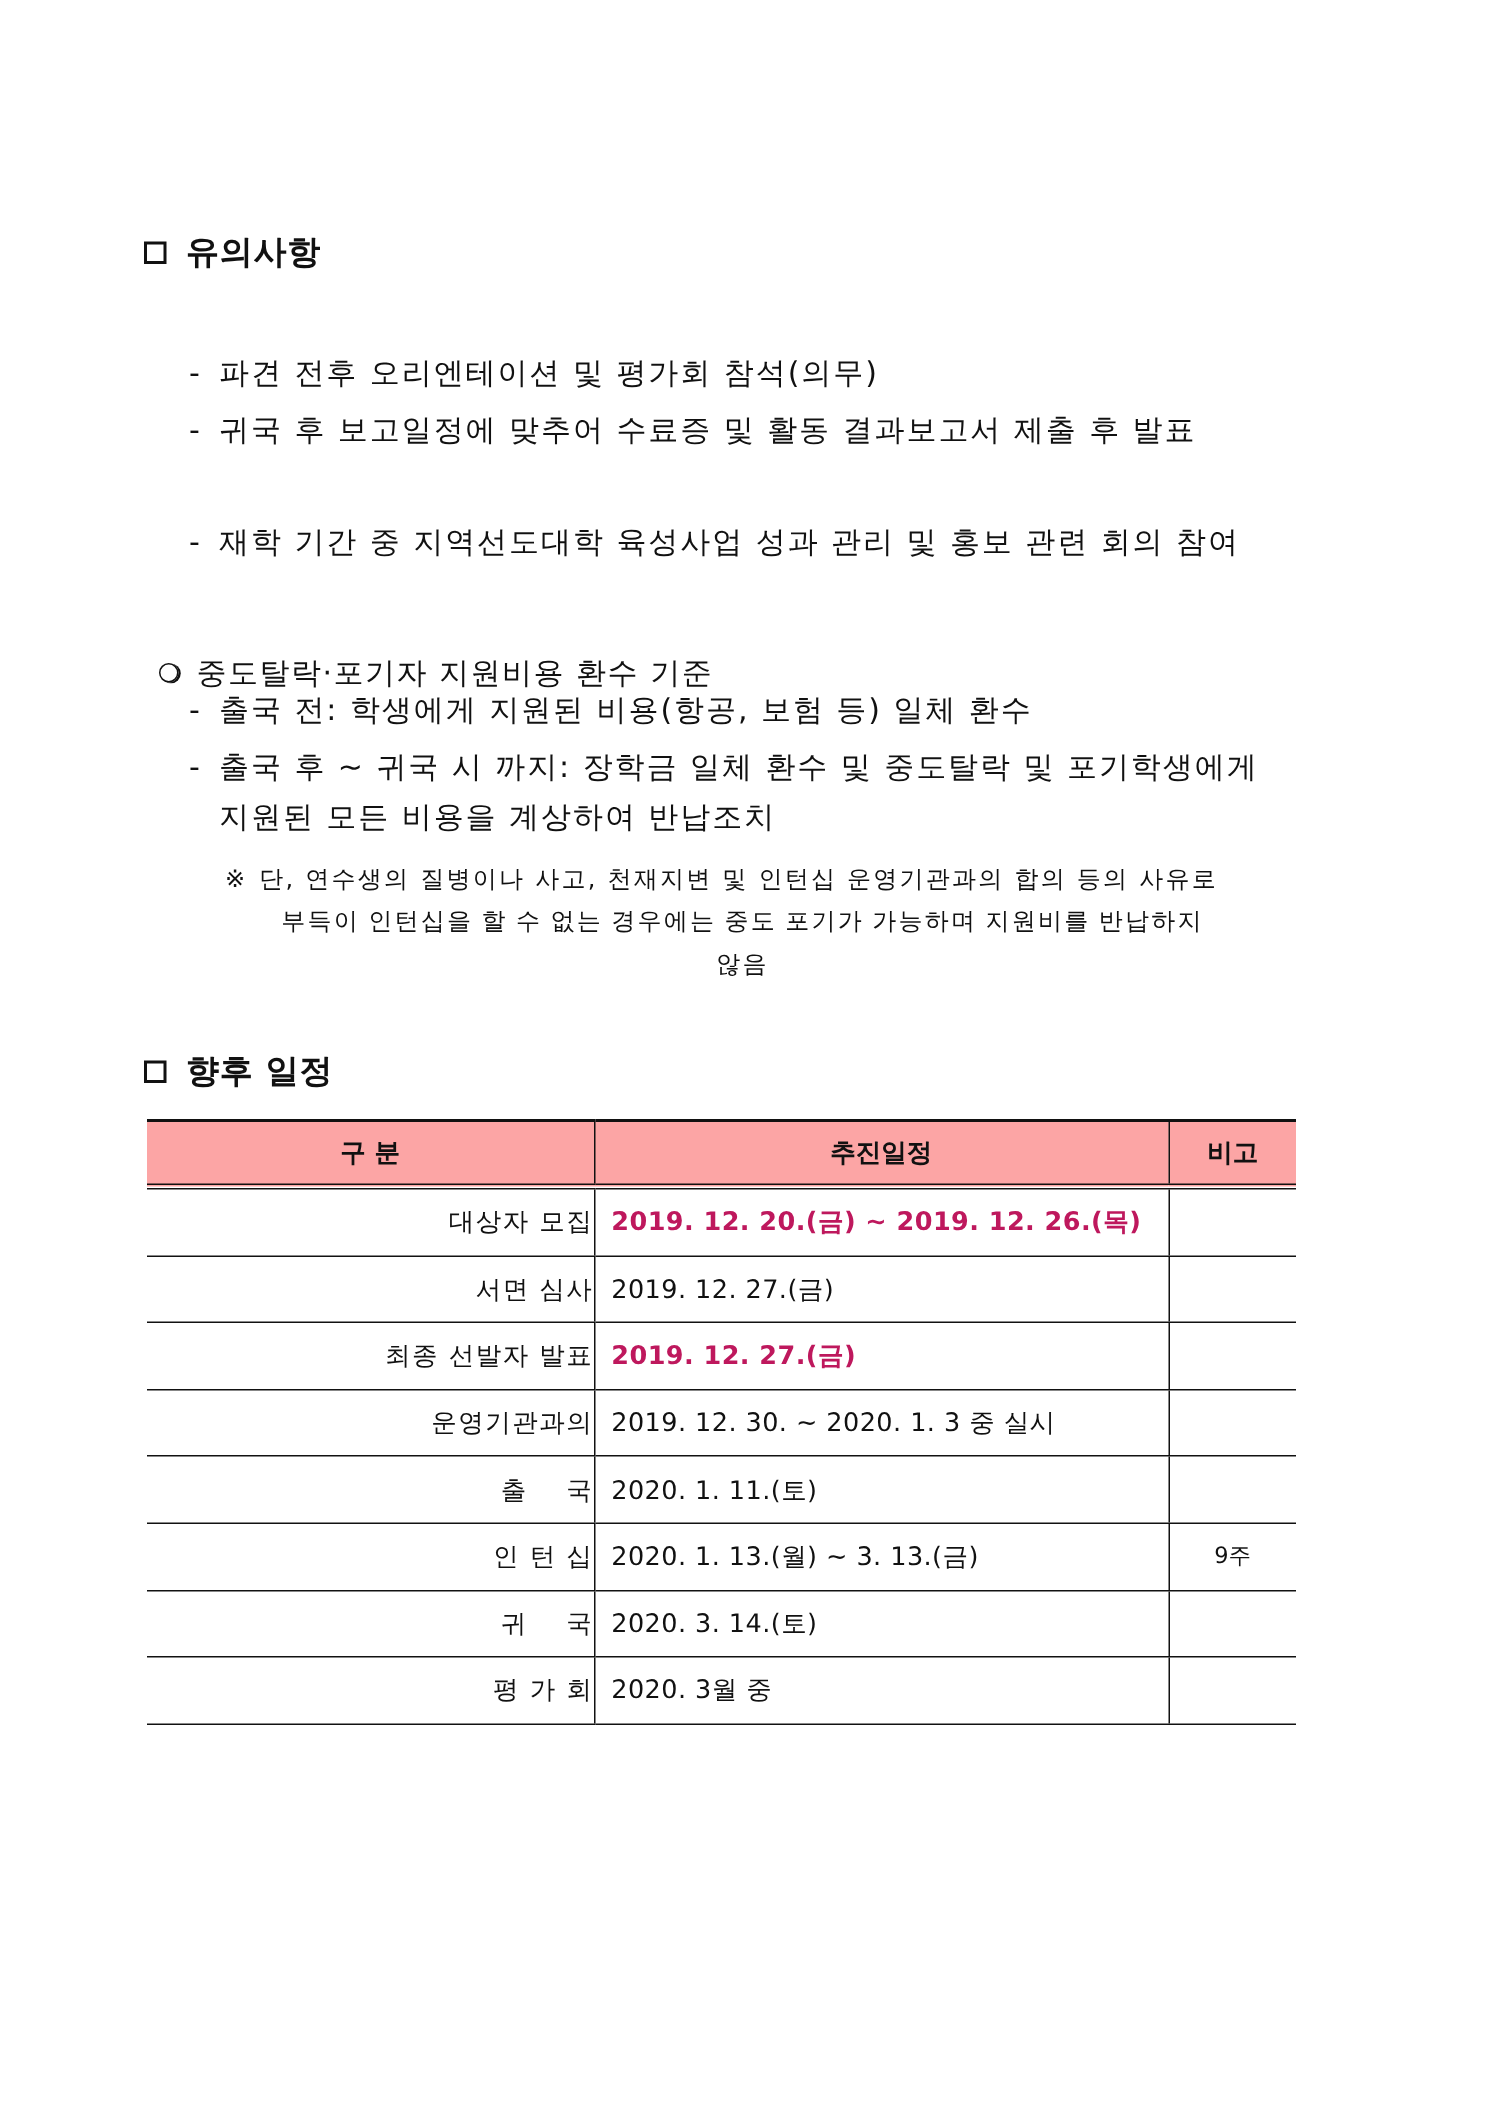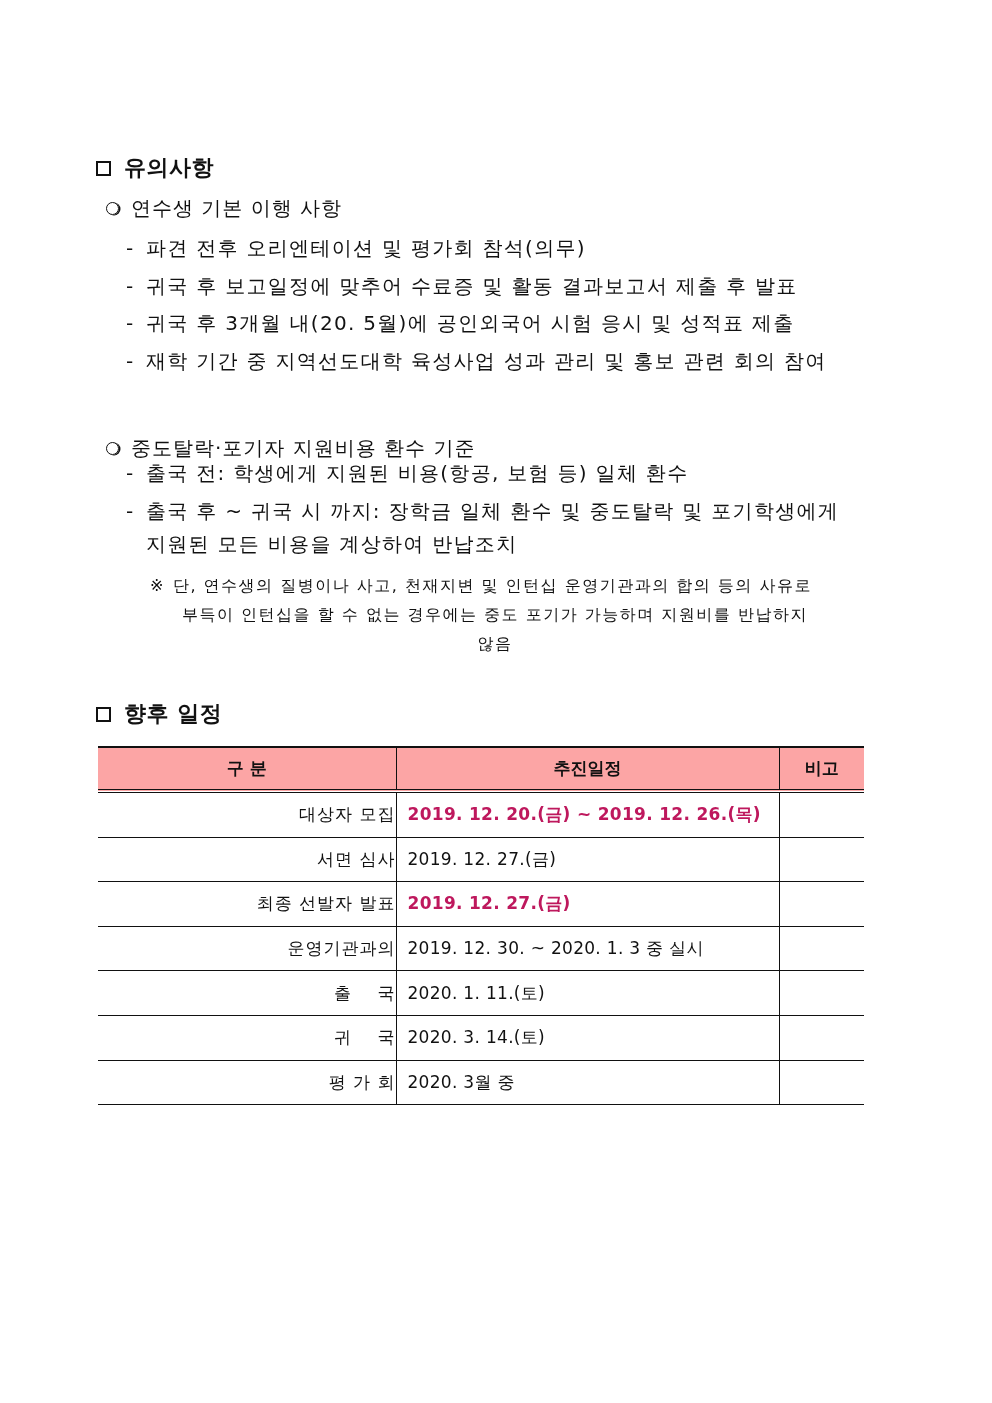--- a/index.html
+++ b/index.html
@@ -73,21 +73,21 @@
     }
     .note {
       position: absolute;
       left: 150px;
       font-size: 16px;
       letter-spacing: 1.5px;
       line-height: 29px;
       white-space: nowrap;
     }
     .note .mark { margin-right: 8px; }
-    .note .indent { padding-left: 28px; display: block; }
+    .note .indent { padding-left: 28px; display: block; font-family: Liberation Serif, serif; }
 
     
     .sched-table {
       position: absolute;
       left: 98px;
       top: 711px;
       width: 766px;
       border-collapse: collapse;
       font-size: 17px;
     }
@@ -128,33 +128,26 @@
 </head>
 <body>
 
 <div class="page">
 
   <div class="section-title" style="top:118px;">
     <span class="box"></span>
     <span>유의사항</span>
   </div>
 
-  <div class="sub-title" style="top:160px;">
-    <span class="circ"></span>
-    <span>연수생 기본 이행 사항</span>
-  </div>
 
   <div class="dash-item" style="top:200px;">
     <span class="dash">-</span><span>파견 전후 오리엔테이션 및 평가회 참석(의무)</span>
   </div>
   <div class="dash-item" style="top:238px;">
     <span class="dash">-</span><span>귀국 후 보고일정에 맞추어 수료증 및 활동 결과보고서 제출 후 발표</span>
-  </div>
-  <div class="dash-item" style="top:275px;">
-    <span class="dash">-</span><span>귀국 후 3개월 내(20. 5월)에 공인외국어 시험 응시 및 성적표 제출</span>
   </div>
   <div class="dash-item" style="top:313px;">
     <span class="dash">-</span><span>재학 기간 중 지역선도대학 육성사업 성과 관리 및 홍보 관련 회의 참여</span>
   </div>
 
   <div class="sub-title" style="top:400px;">
     <span class="circ"></span>
     <span>중도탈락·포기자 지원비용 환수 기준</span>
   </div>
 
@@ -210,20 +203,25 @@
         <td class="label-cell">운영기관과의</td>
         <td class="date-cell">2019. 12. 30. ~ 2020. 1. 3 중 실시</td>
         <td class="note-cell"></td>
       </tr>
       <tr>
         <td class="label-cell" style="white-space:pre;">출    국</td>
         <td class="date-cell">2020. 1. 11.(토)</td>
         <td class="note-cell"></td>
       </tr>
       <tr>
+        <td class="label-cell">인 턴 십</td>
+        <td class="date-cell">2020. 1. 13.(월) ~ 3. 13.(금)</td>
+        <td class="note-cell">9주</td>
+      </tr>
+      <tr>
         <td class="label-cell" style="white-space:pre;">귀    국</td>
         <td class="date-cell">2020. 3. 14.(토)</td>
         <td class="note-cell"></td>
       </tr>
       <tr>
         <td class="label-cell">평 가 회</td>
         <td class="date-cell">2020. 3월 중</td>
         <td class="note-cell"></td>
       </tr>
     </tbody>

